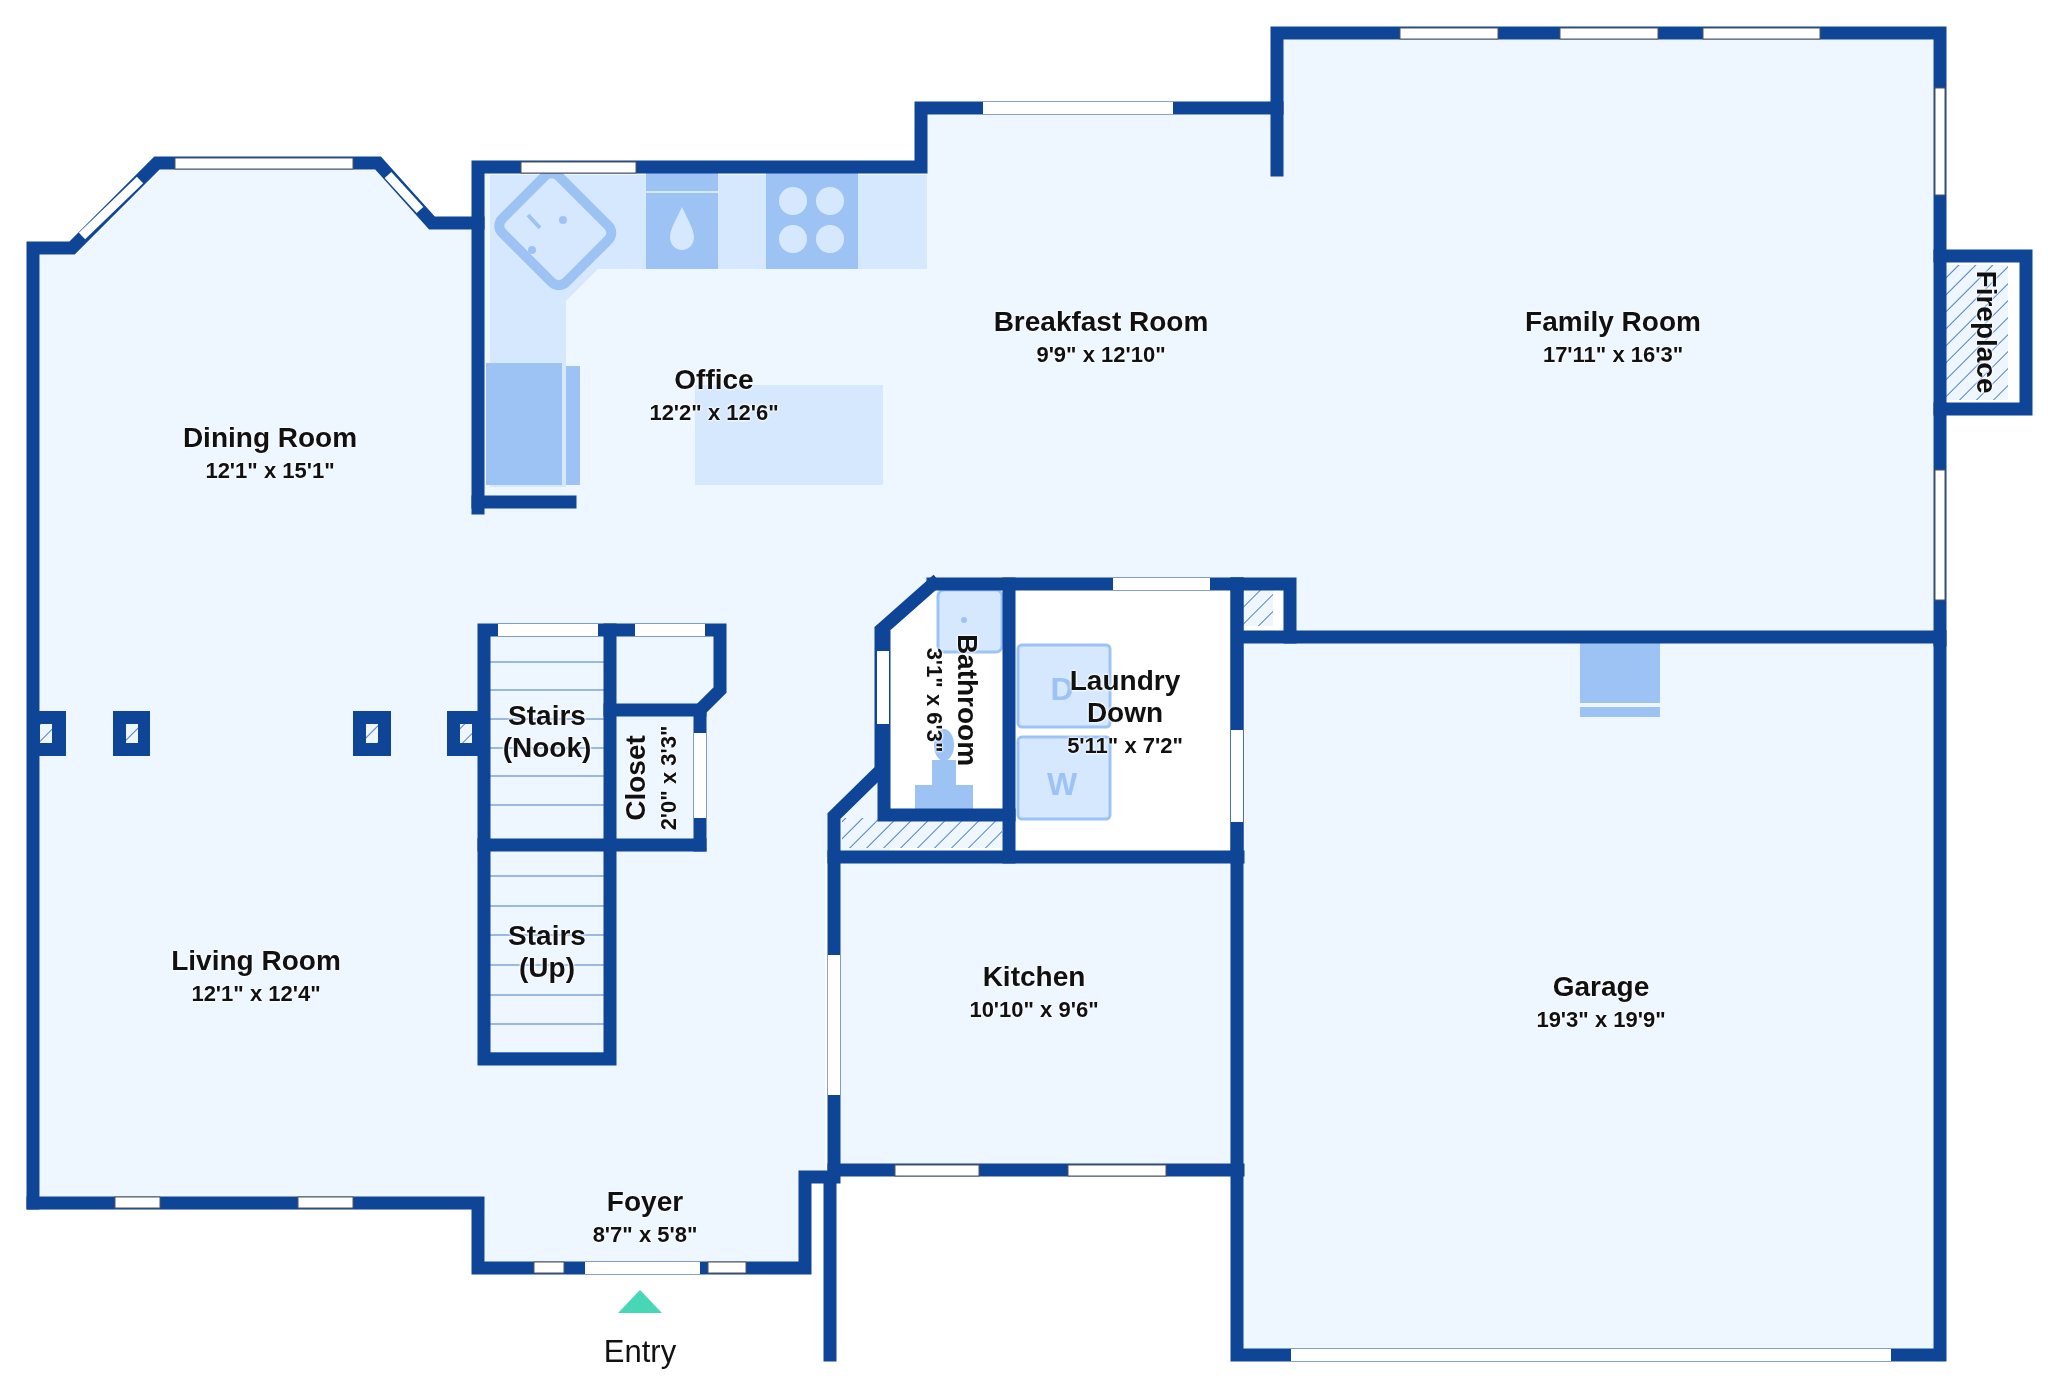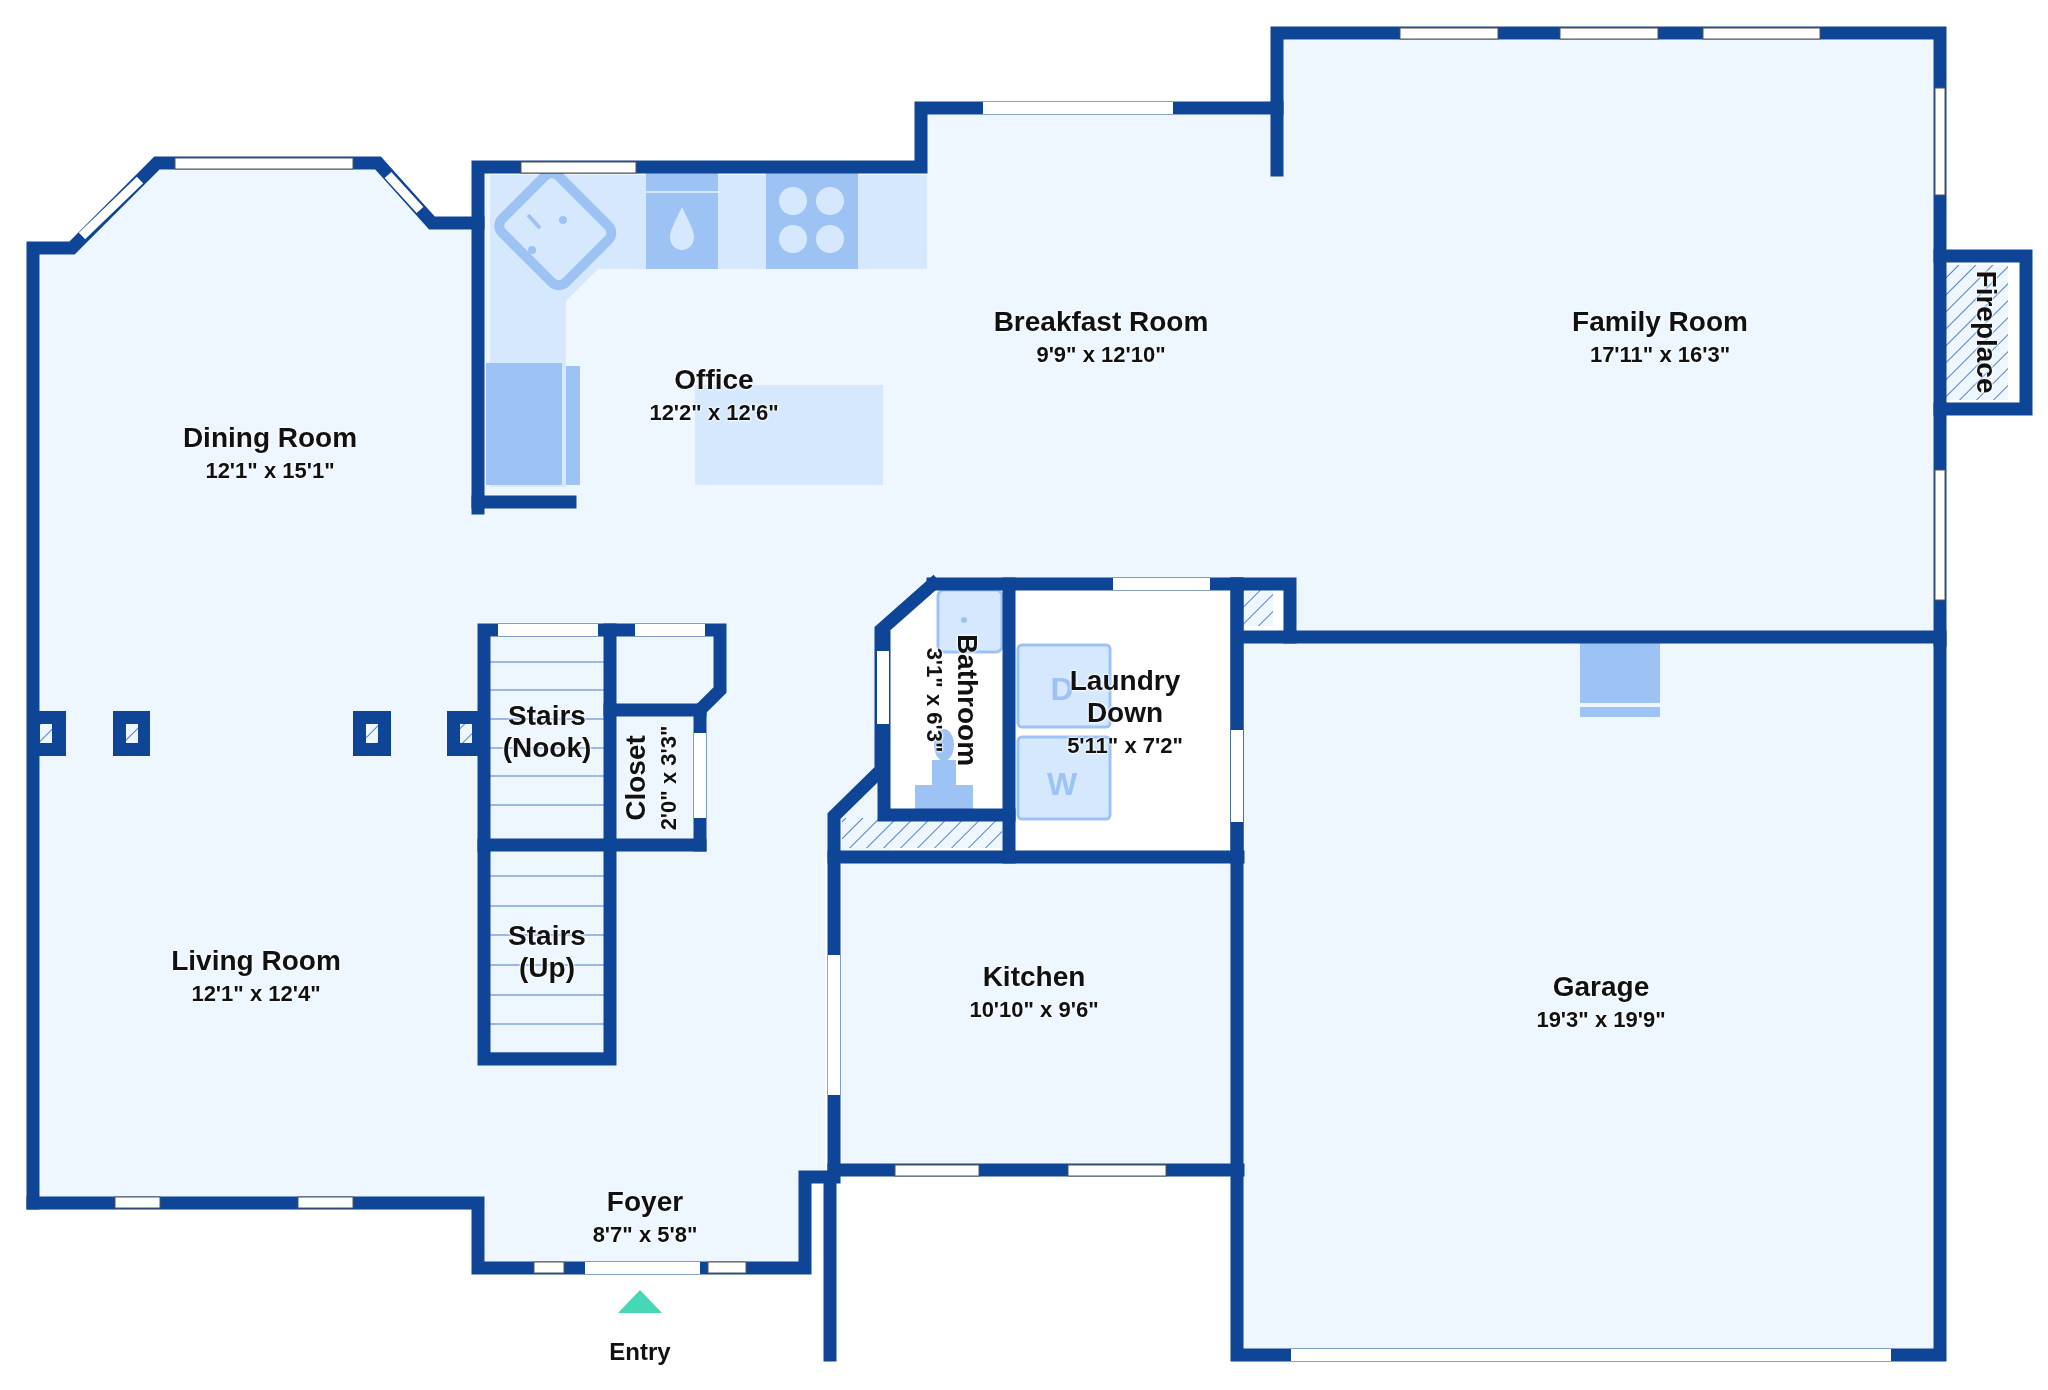--- a/index.html
+++ b/index.html
@@ -2,21 +2,21 @@
 <html><head>
 <meta charset="utf-8">
 <style>
   html, body { margin:0; padding:0; background:#ffffff; }
   body { width:2048px; height:1390px; position:relative; overflow:hidden; font-family:"Liberation Sans", "DejaVu Sans", sans-serif; }
   svg.plan { position:absolute; left:0; top:0; }
   .label { position:absolute; transform:translate(-50%,-50%); text-align:center; color:#111; white-space:nowrap; line-height:1.15; text-shadow: 0 0 3px #fff, 0 0 3px #fff, 0 0 2px #fff; }
   .label .name { font-weight:bold; font-size:28px; display:block; }
   .label .dim { font-size:22px; display:block; margin-top:4px; font-weight:bold; }
   .label.vert { transform:translate(-50%,-50%) rotate(90deg); }
-  .entry-text { position:absolute; transform:translate(-50%,-50%); font-weight:bold; font-size:24px; color:#111;text-align:right; }
+  .entry-text { position:absolute; transform:translate(-50%,-50%); font-weight:normal; font-size:31px; color:#111;text-align:right; }
 </style>
 </head>
 <body>
 
 <svg class="plan" width="2048" height="1390" viewBox="0 0 2048 1390" xmlns="http://www.w3.org/2000/svg">
   <defs>
     <pattern id="hatch" patternUnits="userSpaceOnUse" width="12" height="12" patternTransform="rotate(45)">
       <rect width="12" height="12" fill="#eef6ff"></rect>
       <line x1="0" y1="0" x2="0" y2="12" stroke="#4f7fc8" stroke-width="2"></line>
     </pattern>
@@ -193,21 +193,21 @@
     <span class="dim">12'1" x 15'1"</span>
 </div>
 <div class="label" style="left:714px;top:395px">
   <span class="name">Office</span>
     <span class="dim">12'2" x 12'6"</span>
 </div>
 <div class="label" style="left:1101px;top:337px">
   <span class="name">Breakfast Room</span>
     <span class="dim">9'9" x 12'10"</span>
 </div>
-<div class="label" style="left:1660px;top:337px">
+<div class="label" style="left:1613px;top:337px">
   <span class="name">Family Room</span>
     <span class="dim">17'11" x 16'3"</span>
 </div>
 <div class="label vert" style="left:1986px;top:332px">
   <span class="name">Fireplace</span>
 </div>
 <div class="label" style="left:547px;top:732px">
   <span class="name">Stairs</span>
     <span class="name">(Nook)</span>
 </div>

